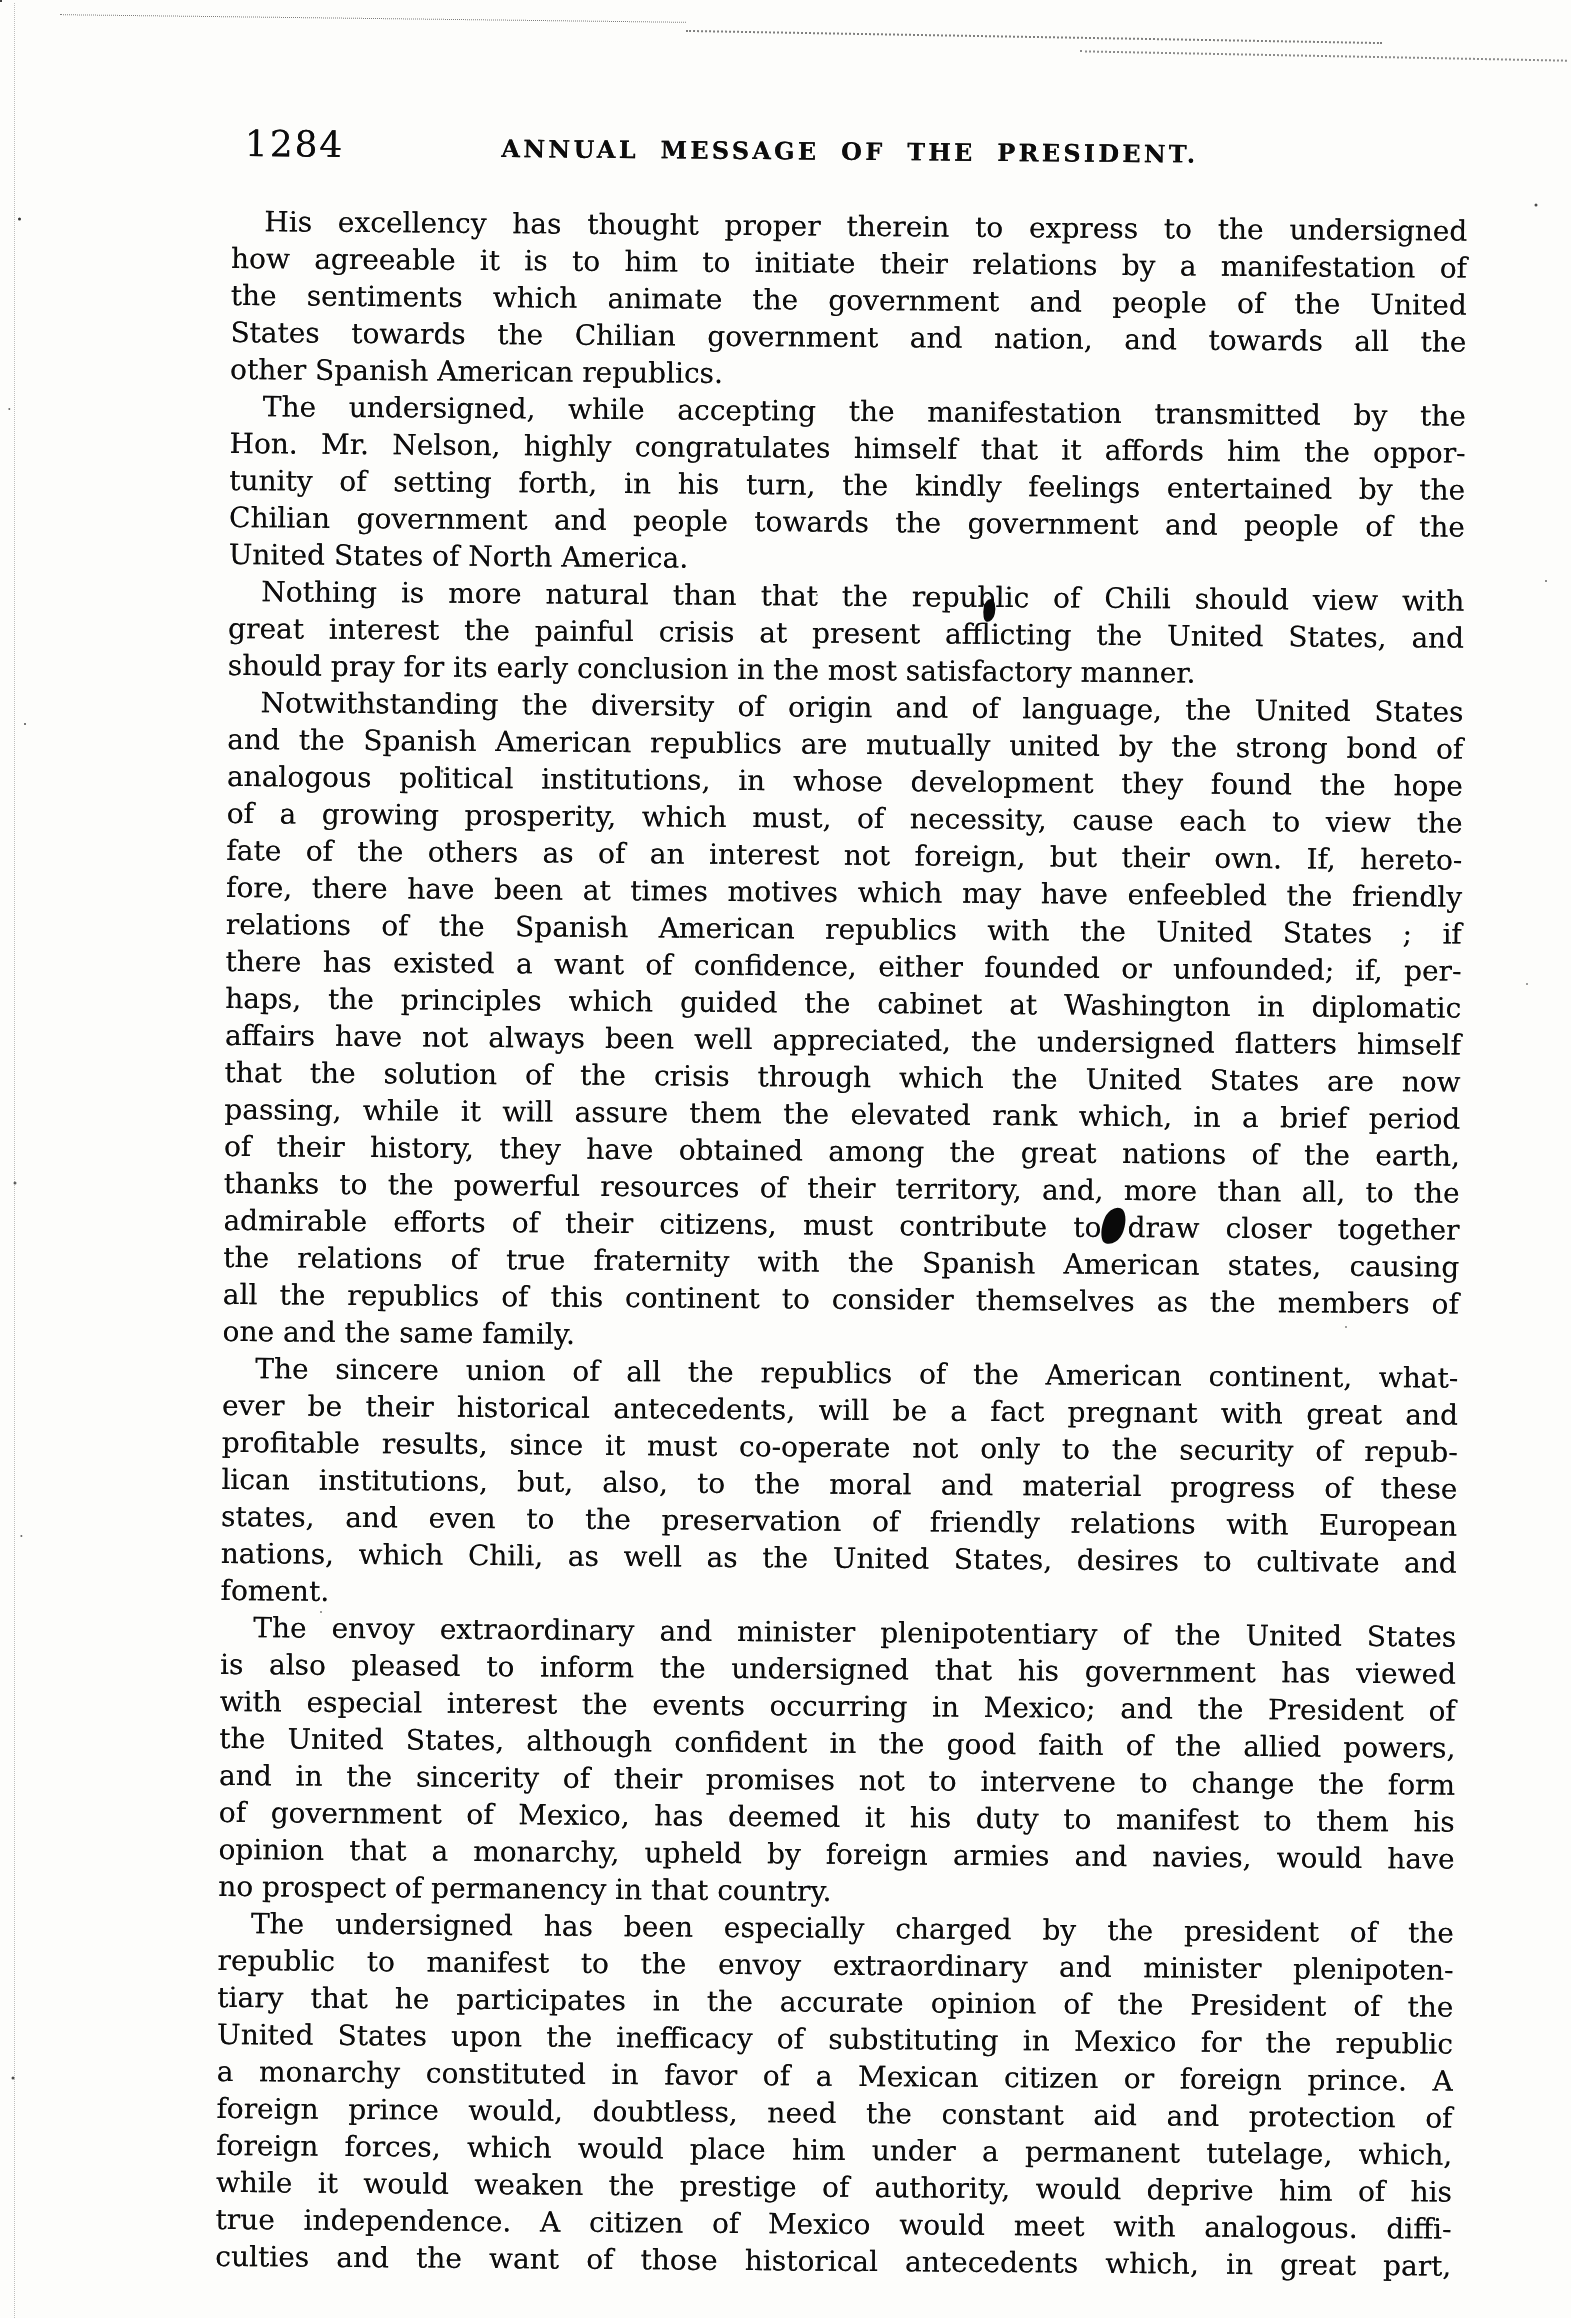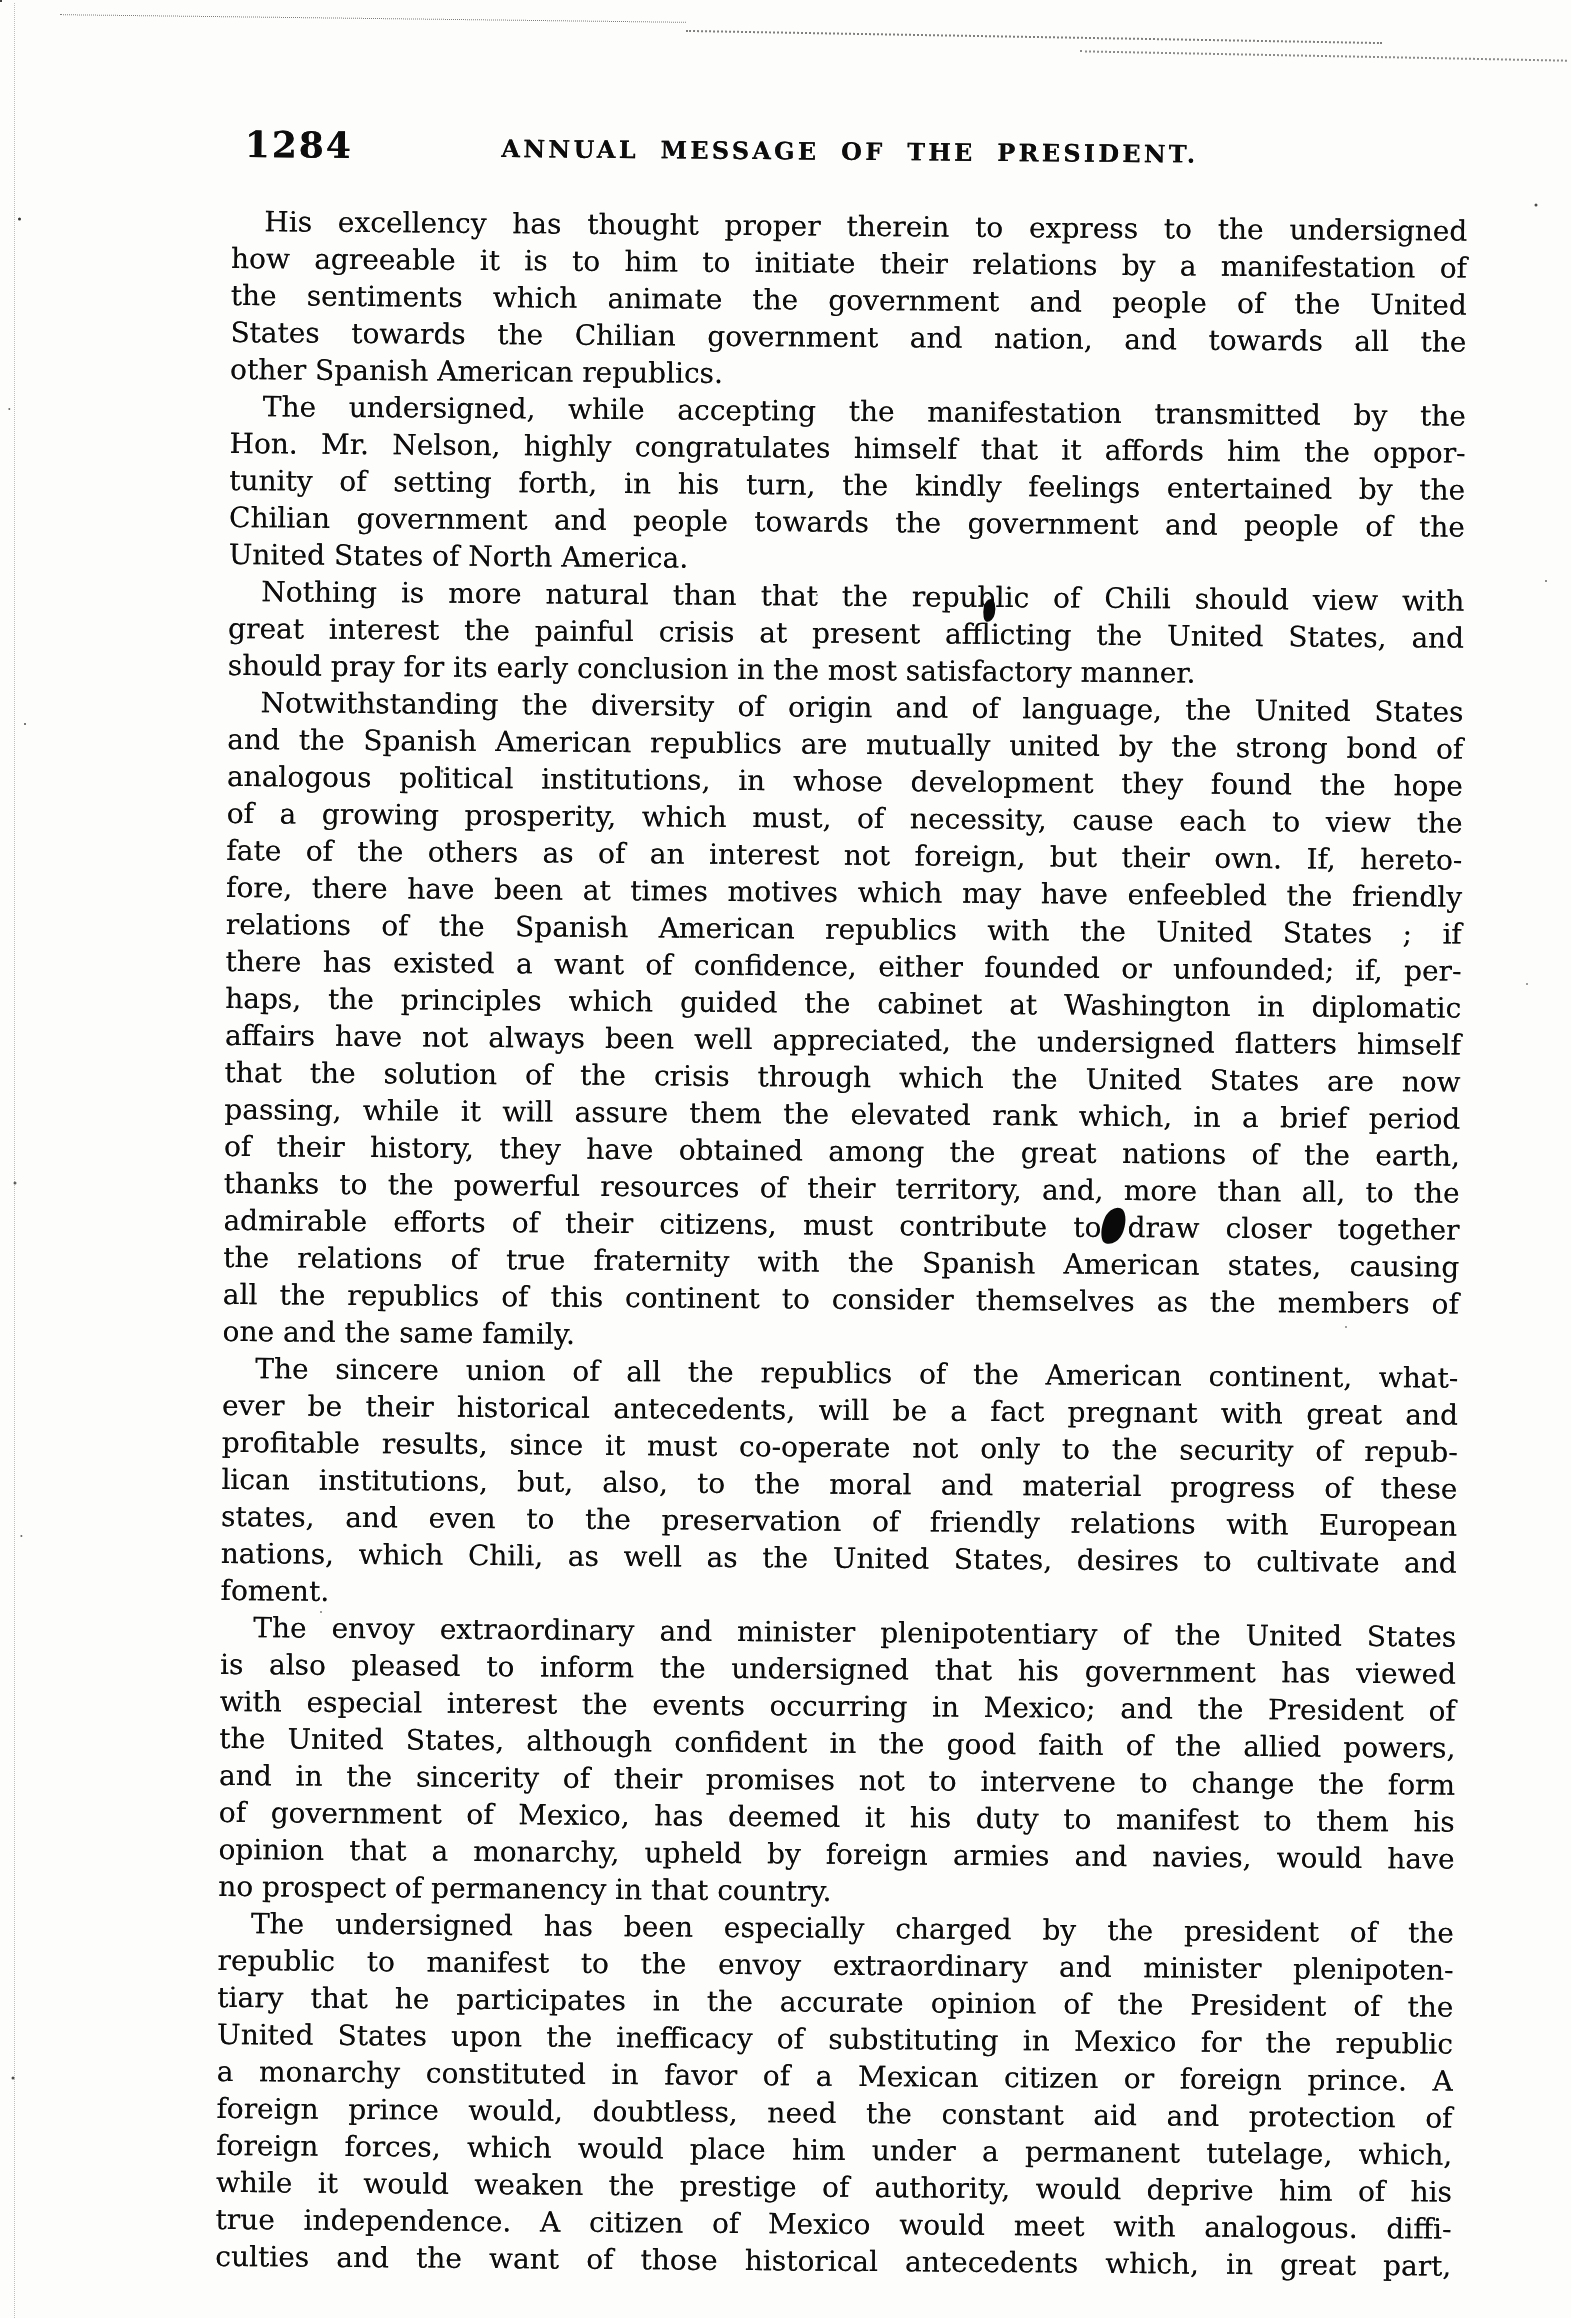--- a/index.html
+++ b/index.html
@@ -28,21 +28,21 @@
     top: 126px;
     left: 232px;
     width: 1236px;
     height: 51px;
   }
   .page-number {
     position: absolute;
     left: 13px;
     top: -2.8px;
     font-size: 36px;
-    font-weight: bold;
+    font-weight: normal;
     letter-spacing: 1.9px;
     text-shadow: 0 0 0.5px rgba(0,0,0,.75);
   }
   .page-title {
     text-align: center;
     font-size: 24px;
     font-weight: bold;
     letter-spacing: 3.2px;
     word-spacing: 10.2px;
     padding-top: 5.6px;

